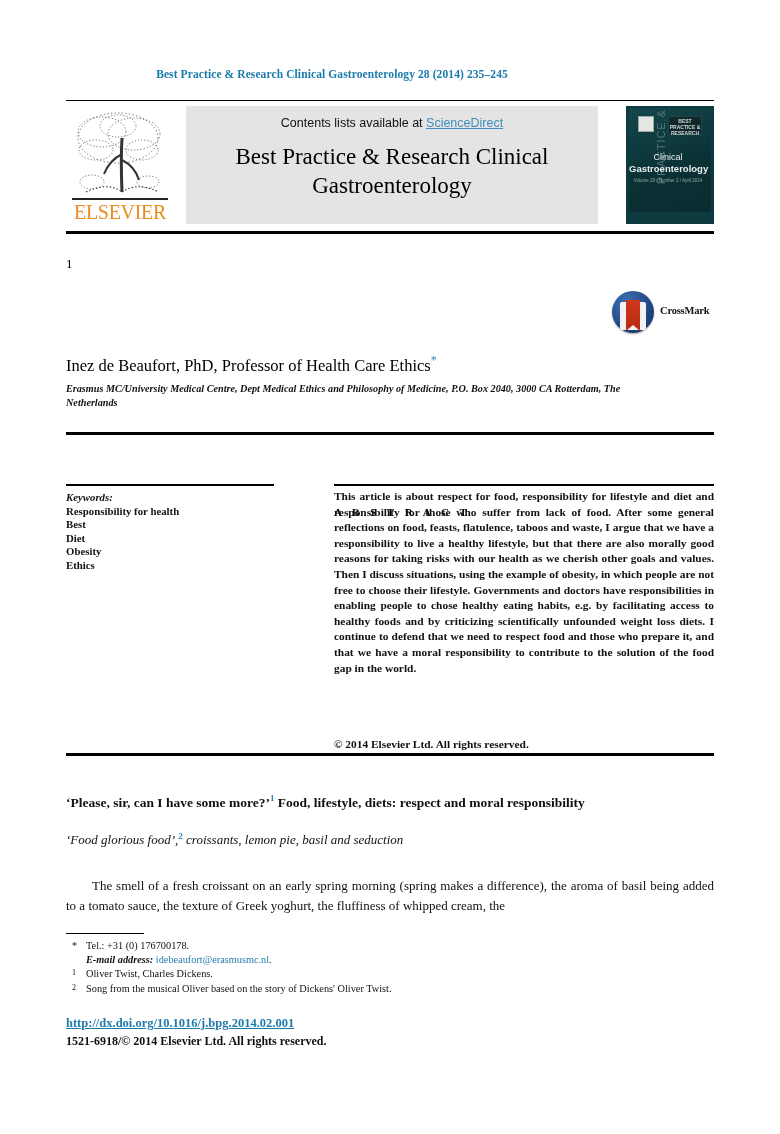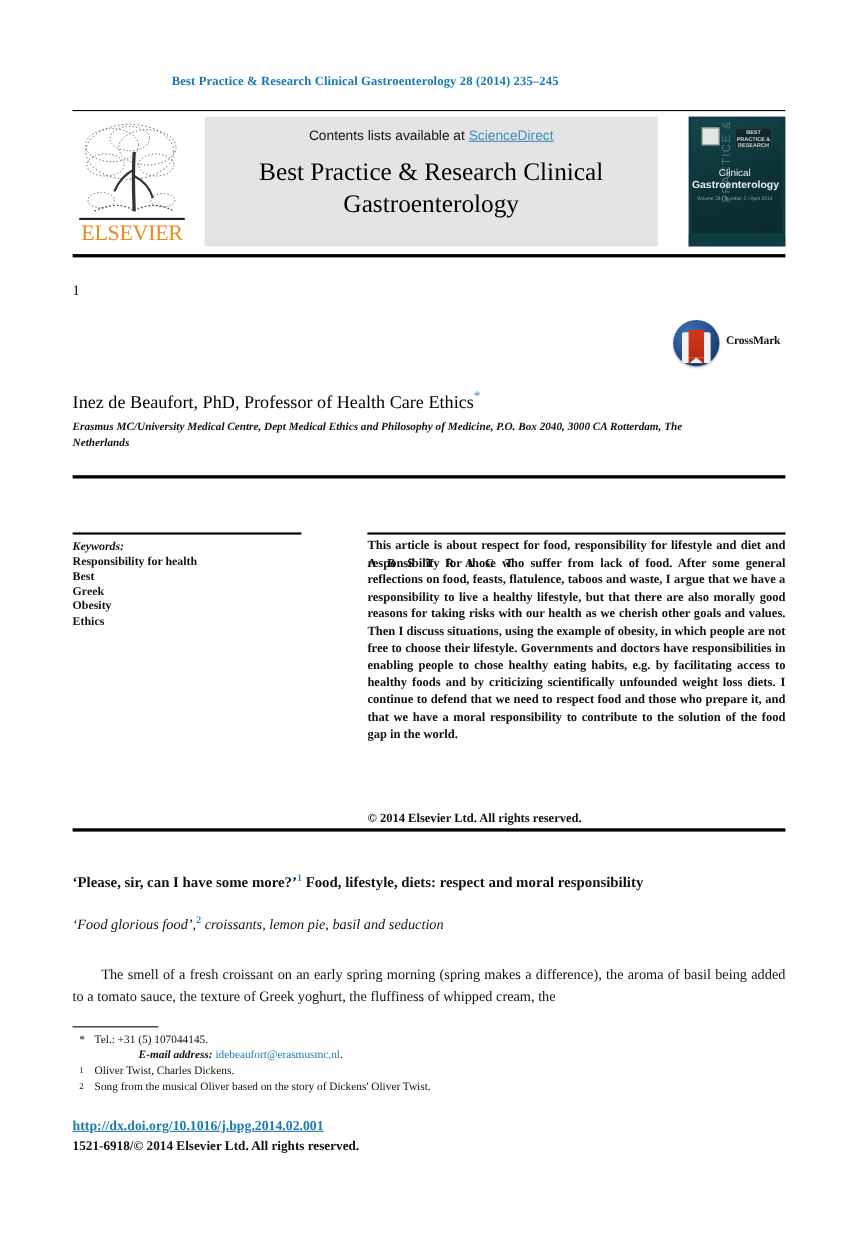--- a/index.html
+++ b/index.html
@@ -435,21 +435,20 @@
     top: 0;
   }
   .footnotes .fn .mk.sup {
     font-size: 8px;
     vertical-align: super;
     top: -1px;
   }
   .footnotes .email-lbl {
     font-style: italic;
     font-weight: bold;
-    margin-left: 40px;
   }
   .footnotes a, .link {
     color: #1f7bab;
     text-decoration: none;
   }
 
   .doi {
     position: absolute;
     left: 66px;
     top: 1016px;
@@ -542,21 +541,21 @@
   </div>
   <div class="affiliation">Erasmus MC/University Medical Centre, Dept Medical Ethics and Philosophy of Medicine, P.O. Box 2040, 3000 CA Rotterdam, The Netherlands</div>
 
   <div class="rule-thick" style="top:432px;"></div>
 
   <div class="kw-rule"></div>
   <div class="keywords">
     <div class="kw-head">Keywords:</div>
     <div>Responsibility for health</div>
     <div>Best</div>
-    <div>Greek</div>
+    <div>Diet</div>
     <div>Obesity</div>
     <div>Ethics</div>
   </div>
 
   <div class="abs-head">A B S T R A C T</div>
   <div class="abs-rule"></div>
   <div class="abstract">This article is about respect for food, responsibility for lifestyle and diet and responsibility for those who suffer from lack of food. After some general reflections on food, feasts, flatulence, taboos and waste, I argue that we have a responsibility to live a healthy lifestyle, but that there are also morally good reasons for taking risks with our health as we cherish other goals and values. Then I discuss situations, using the example of obesity, in which people are not free to choose their lifestyle. Governments and doctors have responsibilities in enabling people to chose healthy eating habits, e.g. by facilitating access to healthy foods and by criticizing scientifically unfounded weight loss diets. I continue to defend that we need to respect food and those who prepare it, and that we have a moral responsibility to contribute to the solution of the food gap in the world.</div>
   <div class="abs-copy">© 2014 Elsevier Ltd. All rights reserved.</div>
 
   <div class="rule-thick" style="top:753px;"></div>
@@ -566,21 +565,21 @@
   </div>
   <div class="body-h2">
     <span>‘Food glorious food’,</span><sup>2</sup><span> croissants, lemon pie, basil and seduction</span>
   </div>
   <p class="body-p">The smell of a fresh croissant on an early spring morning (spring makes a difference), the aroma of basil being added to a tomato sauce, the texture of Greek yoghurt, the fluffiness of whipped cream, the</p>
 
   <div class="fn-rule"></div>
   <div class="footnotes">
     <div class="fn">
       <span class="mk">*</span>
-      <span>Tel.: +31 (5) 107044145.</span>
+      <span>Tel.: +31 (0) 176700178.</span>
     </div>
     <div class="fn">
       <span class="email-lbl">E-mail address:</span>
       <a class="link" href="#">idebeaufort@erasmusmc.nl</a><span>.</span>
     </div>
     <div class="fn">
       <span class="mk sup">1</span>
       <span>Oliver Twist, Charles Dickens.</span>
     </div>
     <div class="fn">

